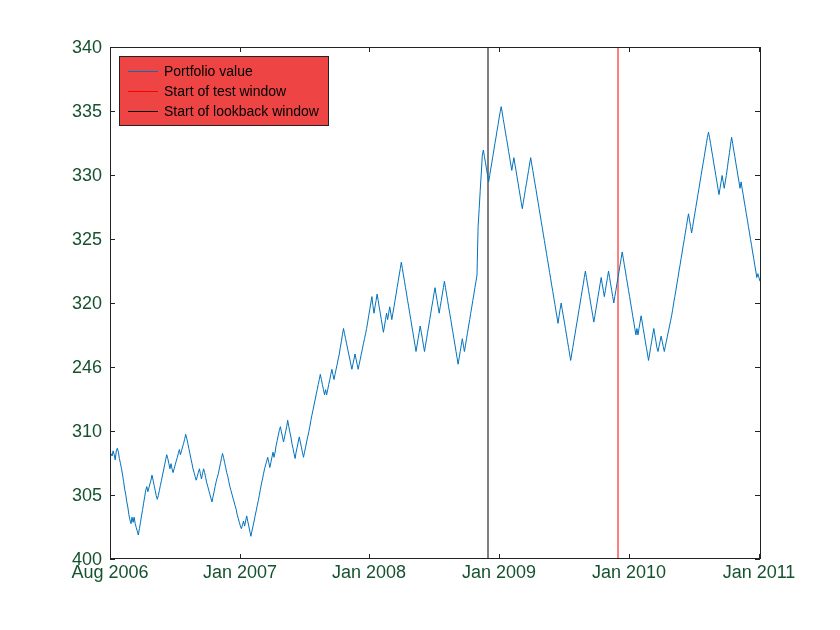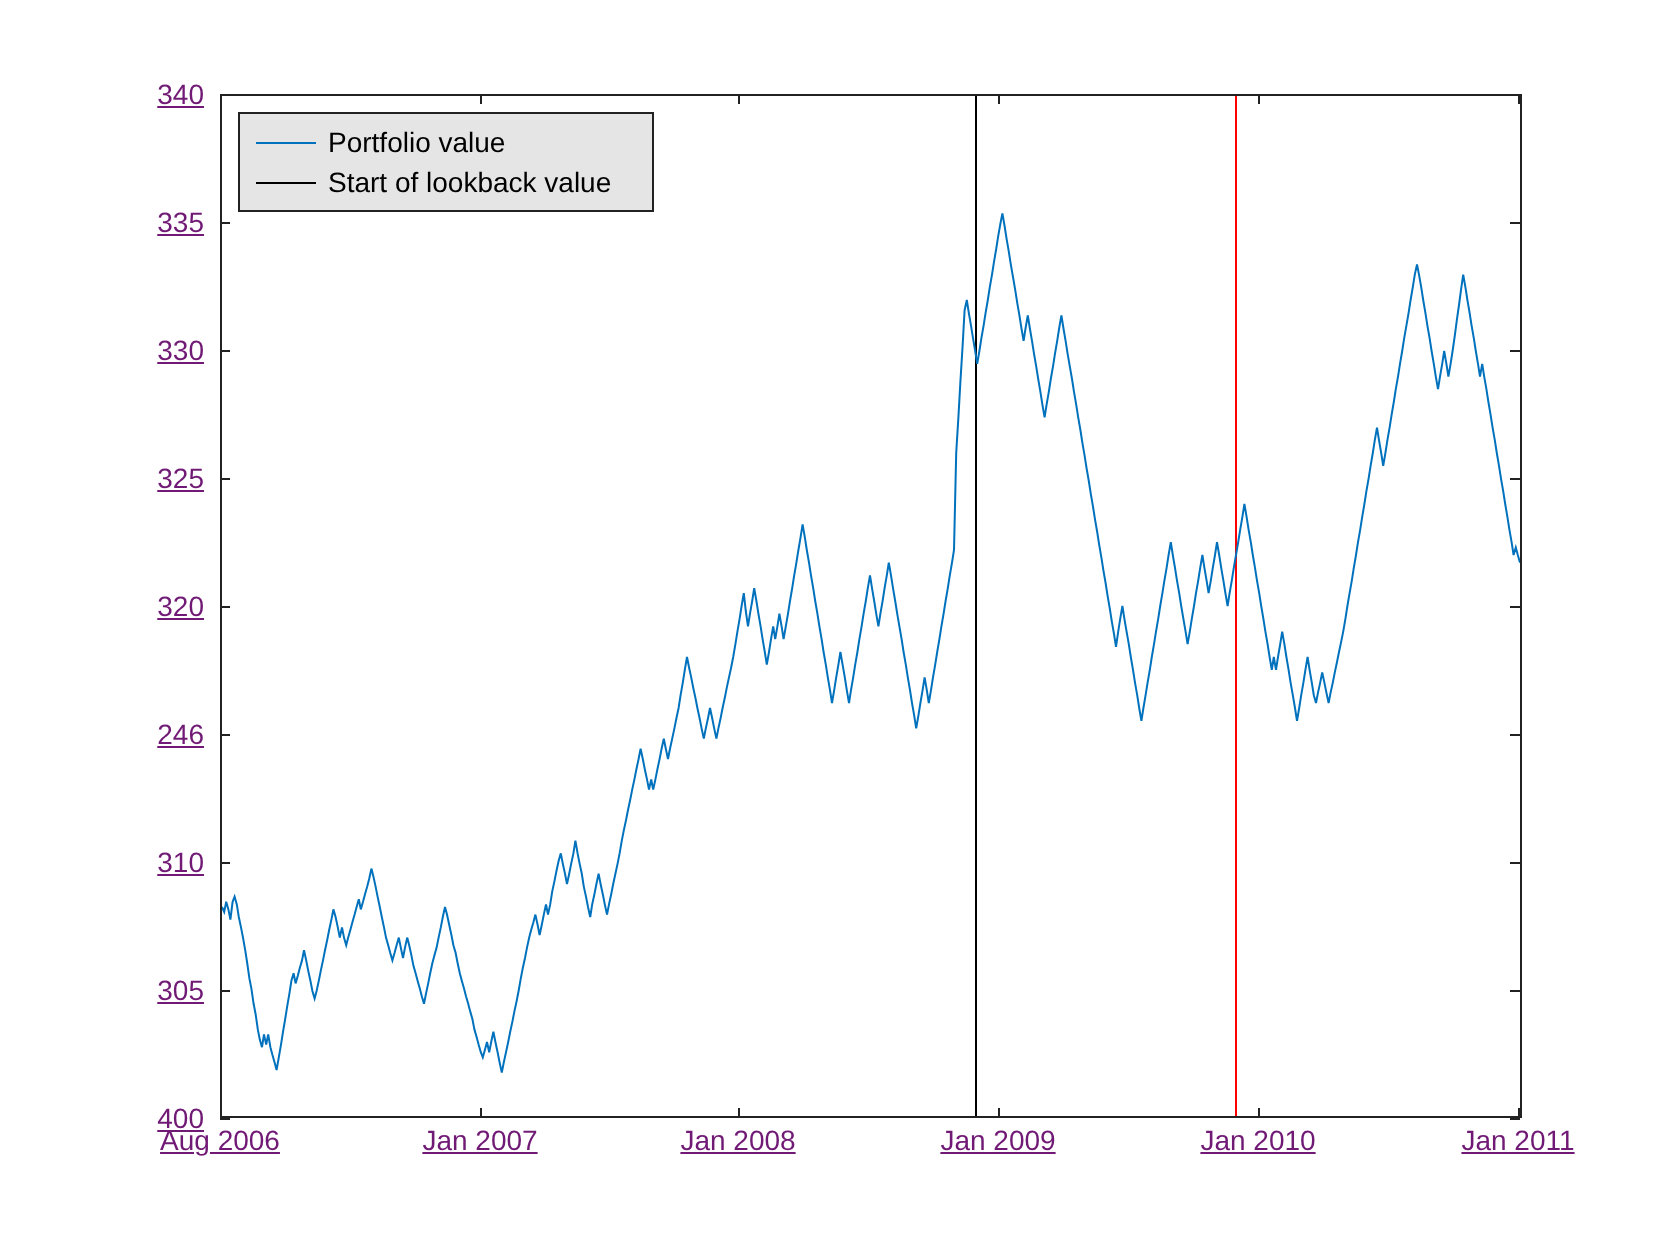--- a/index.html
+++ b/index.html
@@ -15,23 +15,22 @@
     position: absolute;
     left: 110px;
     top: 47px;
     width: 651px;
     height: 512px;
     border: 1px solid #222;
     box-sizing: border-box;
   }
   .ytick, .xtick {
     position: absolute;
-    font-size: 14px;
-    color: #701a75;
-    text-decoration: underline;
+    font-size: 18px;
+    color: #14532d;
   }
   .ytick {
     right: 738px;
     transform: translateY(-50%);
     text-align: right;
     width: 60px;
   }
   .xtick {
     top: 562px;
     transform: translateX(-50%);
@@ -62,23 +61,23 @@
     position: absolute;
     top: 47px;
     width: 1px;
     height: 5px;
     background: #222;
   }
   .legend {
     position: absolute;
     left: 119px;
     top: 56px;
-    background: #e5e5e5;
+    background: #ef4444;
     border: 1px solid #222;
-    padding: 4px 20px 4px 8px;
+    padding: 4px 9px 4px 8px;
     font-size: 14px;
     box-sizing: border-box;
   }
   .legend-row {
     display: flex;
     align-items: center;
     height: 20px;
   }
   .legend-line {
     width: 30px;
@@ -155,16 +154,20 @@
 <div class="tickmark-x2" style="left:499px"></div>
 <div class="tickmark-x2" style="left:629px"></div>
 <div class="tickmark-x2" style="left:759px"></div>
 
 <div class="legend">
   <div class="legend-row">
     <div class="legend-line" style="background:#0072BD"></div>
     <span>Portfolio value</span>
   </div>
   <div class="legend-row">
+    <div class="legend-line" style="background:#f00"></div>
+    <span>Start of test window</span>
+  </div>
+  <div class="legend-row">
     <div class="legend-line" style="background:#000"></div>
-    <span>Start of lookback value</span>
+    <span>Start of lookback window</span>
   </div>
 </div>
 
 </body></html>

